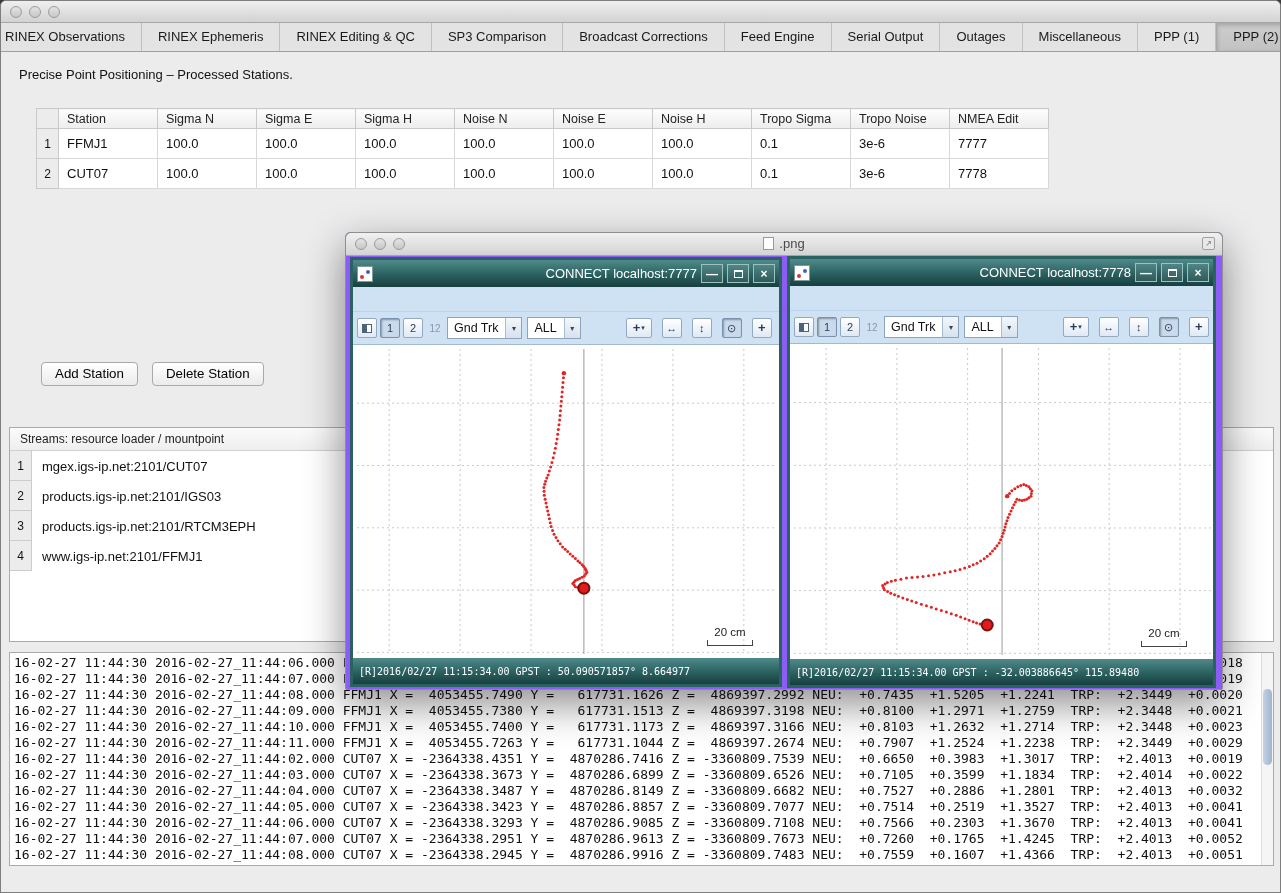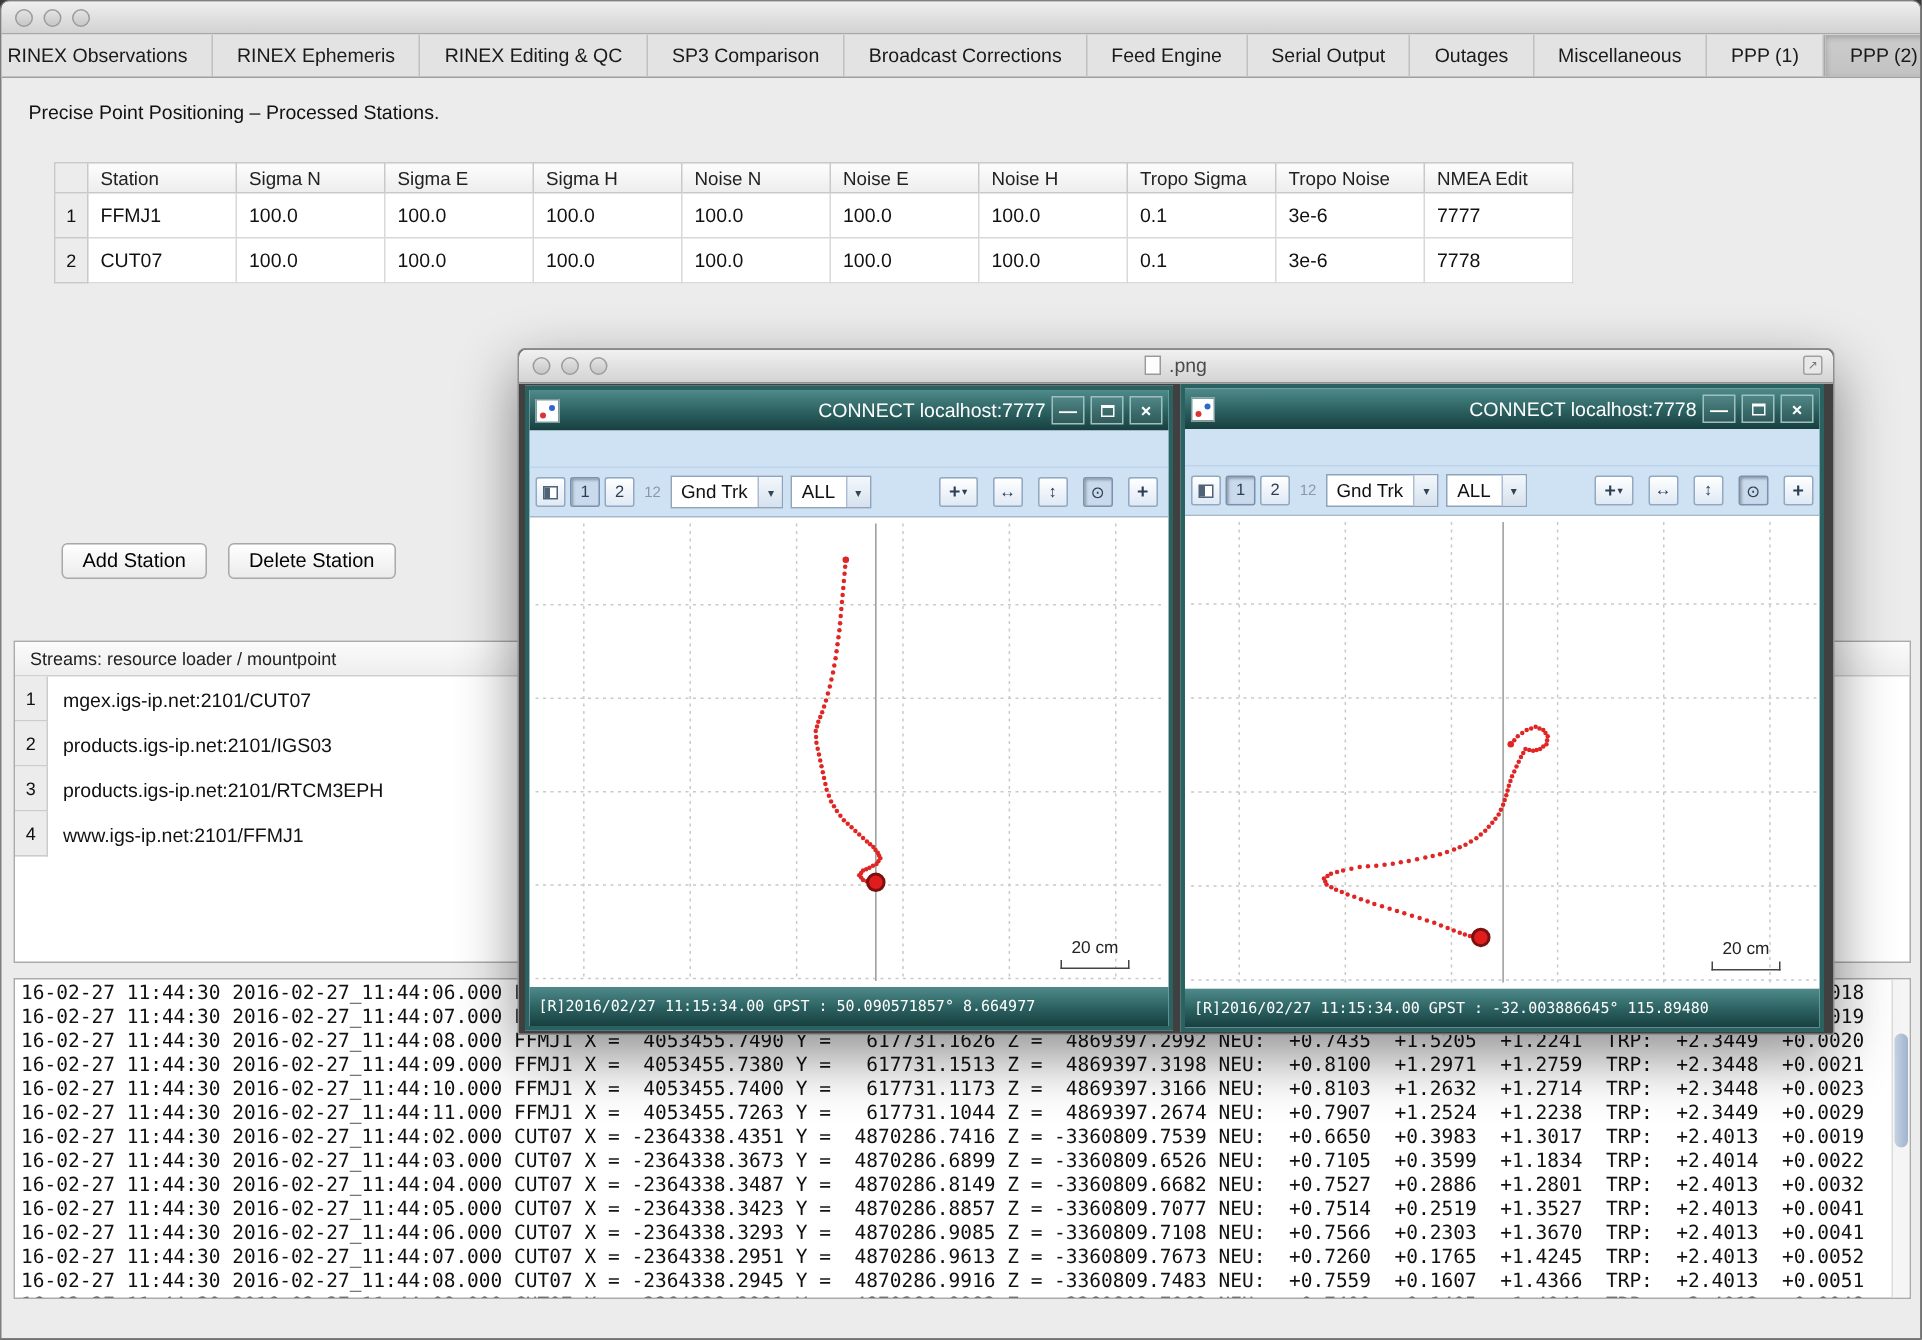--- a/index.html
+++ b/index.html
@@ -45,21 +45,21 @@
   .log-thumb{position:absolute;left:1px;top:36px;width:9px;height:76px;border-radius:5px;background:linear-gradient(90deg,#c6d2e3,#9fb4cd);}
 
   
   .bottombar{position:absolute;left:0;right:0;top:865px;height:18px;background:linear-gradient(#e9e9e9,#d2d2d2);border-top:1px solid #a8a8a8;display:flex;align-items:center;font-size:12.5px;margin-top:36px;}
   #bb-buttons{display:flex;margin-left:8px;}
   .bb-btn+.bb-btn{margin-left:24px;}
   .bb-btn.disabled{color:#9a9a9a;}
   .bb-help{position:absolute;left:470px;}
 
   
-  .overlay{position:absolute;left:344px;top:231px;width:878px;height:458px;background:#404040;border:1px solid #8f8f8f;border-radius:5px 5px 2px 2px;box-shadow:0 14px 40px rgba(0,0,0,.45);}
+  .overlay{position:absolute;left:344px;top:231px;width:878px;height:458px;background:#8b5cf6;border:1px solid #8f8f8f;border-radius:5px 5px 2px 2px;box-shadow:0 14px 40px rgba(0,0,0,.45);}
   .ov-title{height:23px;background:linear-gradient(#f1f1f1,#d3d3d3);border-bottom:1px solid #a5a5a5;border-radius:5px 5px 0 0;position:relative;}
   .ov-title .traffic{top:5px;}
   .ov-name{position:absolute;left:0;right:0;top:3px;text-align:center;color:#4a4a4a;}
   .doc-icon{display:inline-block;width:11px;height:13px;background:#fdfdfd;border:1px solid #999;margin-right:5px;vertical-align:-2px;}
   .expand{position:absolute;right:7px;top:4px;width:13px;height:13px;border:1px solid #a0a0a0;border-radius:2px;color:#777;font-size:8px;text-align:center;line-height:12px;background:#e8e8e8;}
 
   
   .rtk{position:absolute;border:3px solid #2a6161;background:#cfe2f4;display:flex;flex-direction:column;overflow:hidden;}
   .rtk.left{left:4px;top:24px;width:432px;height:430px;}
   .rtk.right{left:441px;top:23px;width:429px;height:432px;}

